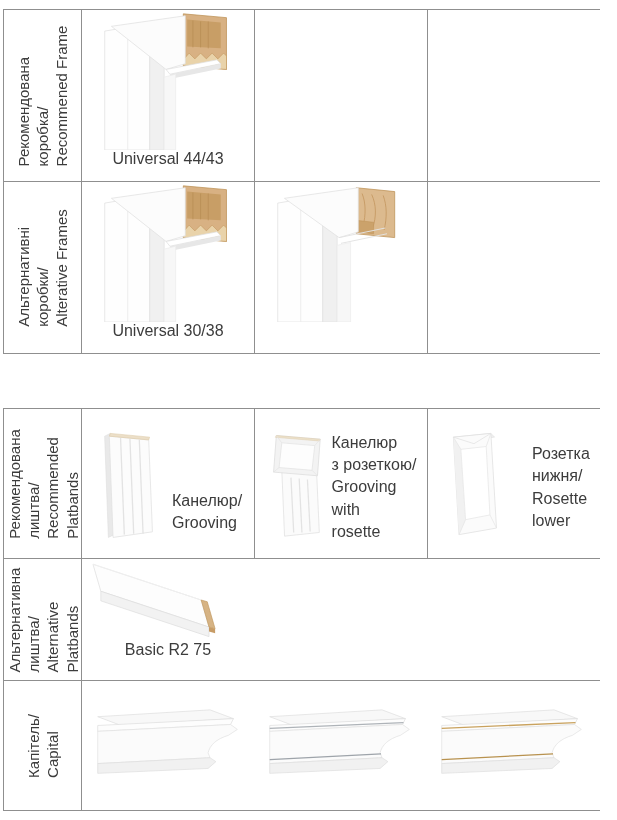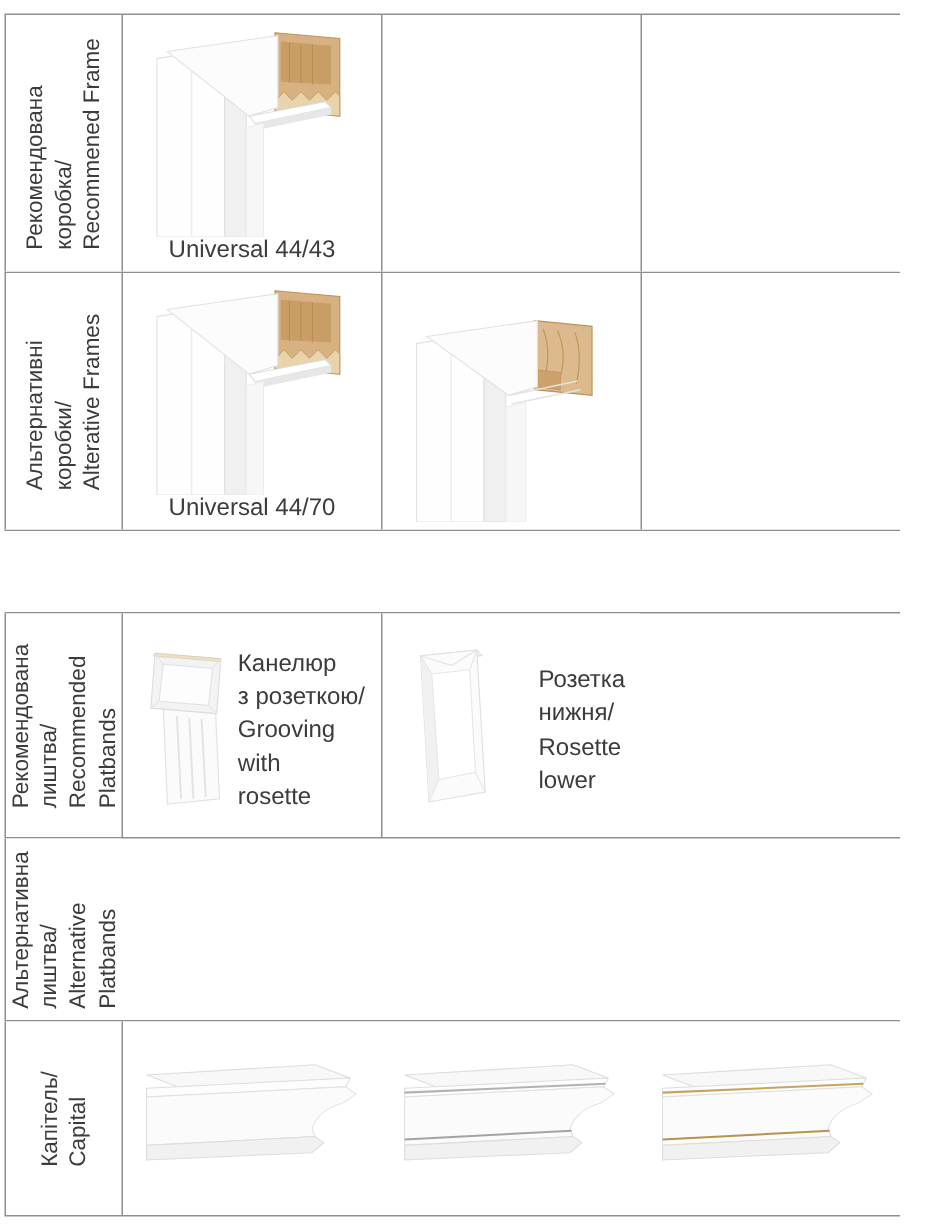--- a/index.html
+++ b/index.html
@@ -17,21 +17,21 @@
   .cell { border-left:1px solid var(--bc); box-sizing:border-box; position:relative; background:#fff; }
   .hcell { width:78px; flex:none; }
   .ccell { width:173px; flex:none; }
   .wide  { width:519px; flex:none; }
   .vlabel {
     position:absolute; left:50%; top:50%;
     transform:translate(-50%,-50%) rotate(-90deg);
     white-space:pre-line; width:max-content;
     font-size:15px; line-height:1.28; color:var(--tc); text-align:left;
   }
-  .vcell { display:flex; flex-direction:column; align-items:center; justify-content:flex-end; padding-bottom:5px; }
+  .vcell { display:flex; flex-direction:column; align-items:center; justify-content:flex-start; padding-bottom:5px; }
   .caption { font-size:16px; color:var(--tc); text-align:center; white-space:pre; }
   .hsplit { display:flex; align-items:center; }
   .sideLabel { font-size:16px; line-height:1.38; color:var(--tc); white-space:pre-line; }
   .caprow { display:flex; align-items:center; gap:22px; padding-left:12px; }
   svg { display:block; }
   .a1,.a2 { stroke:none; fill:none; stroke-width:1.4; }
   .cap--silver .a1 { stroke:#aeb3b8; } .cap--silver .a2 { stroke:#9ea4aa; }
   .cap--gold   .a1 { stroke:#c9a25e; } .cap--gold   .a2 { stroke:#b8924f; }
 </style>
 </head>
@@ -86,21 +86,21 @@
         <line x1="108" y1="12" x2="108" y2="40" stroke="#b68c52" stroke-width="0.7"></line>
         <path d="M82,52 L88,45 L94,51 L100,45 L106,51 L112,45 L118,51 L124,45 L127,48 L127,62 L82,58 Z" fill="#e9d3aa" stroke="#bd9257" stroke-width="0.5"></path>
         <polygon points="0,22 47,14 47,146 0,146" fill="#fefefe" stroke="#e1e1e1" stroke-width="0.8"></polygon>
         <line x1="24" y1="18" x2="24" y2="146" stroke="#ececec" stroke-width="1"></line>
         <polygon points="47,14 62,16 62,146 47,146" fill="#f0f0f0" stroke="#e1e1e1" stroke-width="0.8"></polygon>
         <polygon points="7,17 84,6 84,56 64,62" fill="#fcfcfc" stroke="#e1e1e1" stroke-width="0.8"></polygon>
         <polygon points="64,62 117,52 121,56 68,67" fill="#ffffff" stroke="#dddddd" stroke-width="0.7"></polygon>
         <polygon points="68,67 121,56 121,61 68,72" fill="#e7e7e7"></polygon>
         <polygon points="62,70 74,67 74,146 62,146" fill="#f7f7f7" stroke="#ececec" stroke-width="0.7"></polygon>
       </svg>
-      <div class="caption">Universal 44/70</div>
+      <div class="caption">Universal 30/38</div>
     </div>
     <div class="cell ccell vcell">
       <svg width="132" height="140" viewBox="0 0 132 146">
         <polygon points="82,6 122,10 122,58 82,54" fill="#dcba8e" stroke="#bd9257" stroke-width="0.8"></polygon>
         <path d="M88,12 C92,22 92,34 89,46" fill="none" stroke="#c1945c" stroke-width="0.8"></path>
         <path d="M98,13 C103,24 103,36 99,48" fill="none" stroke="#c1945c" stroke-width="0.8"></path>
         <path d="M110,14 C114,25 114,37 111,50" fill="none" stroke="#c1945c" stroke-width="0.8"></path>
         <polygon points="82,40 100,42 100,54 82,52" fill="#cba26b" stroke="#bd9257" stroke-width="0.5"></polygon>
         <polygon points="0,22 47,14 47,146 0,146" fill="#fefefe" stroke="#e1e1e1" stroke-width="0.8"></polygon>
         <line x1="24" y1="18" x2="24" y2="146" stroke="#ececec" stroke-width="1"></line>
@@ -120,20 +120,32 @@
 <div class="tbl tbl-platbands">
 
   <div class="row h150">
     <div class="cell hcell">
       <div class="vlabel">Рекомендована
 лиштва/
 Recommended
 Platbands</div>
     </div>
     <div class="cell ccell hsplit">
+      <svg width="60" height="114" viewBox="0 0 64 118" style="margin-left:17px">
+        <polygon points="6,8 12,5 16,113 10,116" fill="#e9e9e9" stroke="#dddddd" stroke-width="0.6"></polygon>
+        <polygon points="11,8 53,12 57,110 15,116" fill="#fcfcfc" stroke="#e0e0e0" stroke-width="0.8"></polygon>
+        <polygon points="12,5 54,9 53,12 11,8" fill="#ecdfc8" stroke="#d9c39c" stroke-width="0.5"></polygon>
+        <line x1="23" y1="10" x2="27" y2="113" stroke="#e3e3e3" stroke-width="1.4"></line>
+        <line x1="33" y1="11" x2="37" y2="112" stroke="#e3e3e3" stroke-width="1.4"></line>
+        <line x1="43" y1="12" x2="47" y2="112" stroke="#e3e3e3" stroke-width="1.4"></line>
+      </svg>
+      <div class="sideLabel" style="align-self:flex-start;margin-top:81px;margin-left:13px">Канелюр/
+Grooving</div>
+    </div>
+    <div class="cell ccell hsplit">
       <svg width="60" height="114" viewBox="0 0 64 118" style="margin-left:14px">
         <polygon points="13,20 51,23 55,112 17,116" fill="#fbfbfb" stroke="#e0e0e0" stroke-width="0.8"></polygon>
         <line x1="24" y1="52" x2="27" y2="112" stroke="#e3e3e3" stroke-width="1.4"></line>
         <line x1="33" y1="53" x2="36" y2="112" stroke="#e3e3e3" stroke-width="1.4"></line>
         <line x1="42" y1="54" x2="45" y2="111" stroke="#e3e3e3" stroke-width="1.4"></line>
         <polygon points="8,6 56,10 53,50 5,46" fill="#f3f3f3" stroke="#dcdcdc" stroke-width="0.8"></polygon>
         <polygon points="8,6 56,10 55,12 7,8" fill="#ece1cb" stroke="#d9c39c" stroke-width="0.4"></polygon>
         <polygon points="14,14 50,17 47,44 11,41" fill="#fdfdfd" stroke="#e2e2e2" stroke-width="0.8"></polygon>
         <line x1="8" y1="6" x2="14" y2="14" stroke="#e4e4e4" stroke-width="0.8"></line>
         <line x1="56" y1="10" x2="50" y2="17" stroke="#e4e4e4" stroke-width="0.8"></line>
@@ -165,20 +177,30 @@
     </div>
   </div>
 
   <div class="row h122">
     <div class="cell hcell">
       <div class="vlabel">Альтернативна
 лиштва/
 Alternative
 Platbands</div>
     </div>
+    <div class="cell ccell vcell" style="padding-bottom:13px">
+      <svg width="158" height="82" viewBox="0 0 180 94">
+        <polygon points="4,6 128,47 137,78 13,37" fill="#fdfdfd" stroke="#dddddd" stroke-width="0.8"></polygon>
+        <line x1="4" y1="6" x2="128" y2="47" stroke="#f0f0f0" stroke-width="1"></line>
+        <polygon points="13,37 137,78 137,89 13,48" fill="#f2f2f2" stroke="#dddddd" stroke-width="0.8"></polygon>
+        <polygon points="128,47 135,49 144,80 137,78" fill="#d6b384" stroke="#bd9258" stroke-width="0.7"></polygon>
+        <polygon points="137,78 144,80 144,85 137,83" fill="#c79c66"></polygon>
+      </svg>
+      <div class="caption">Basic R2 75</div>
+    </div>
   </div>
 
   <div class="row h130">
     <div class="cell hcell">
       <div class="vlabel">Капітель/
 Capital</div>
     </div>
     <div class="cell wide caprow">
       <svg class="cap cap--plain" width="150" height="84" viewBox="0 0 152 86">
         <polygon points="3,13 118,6 142,15 27,22" fill="#f8f8f8" stroke="#dddddd" stroke-width="0.7"></polygon>

